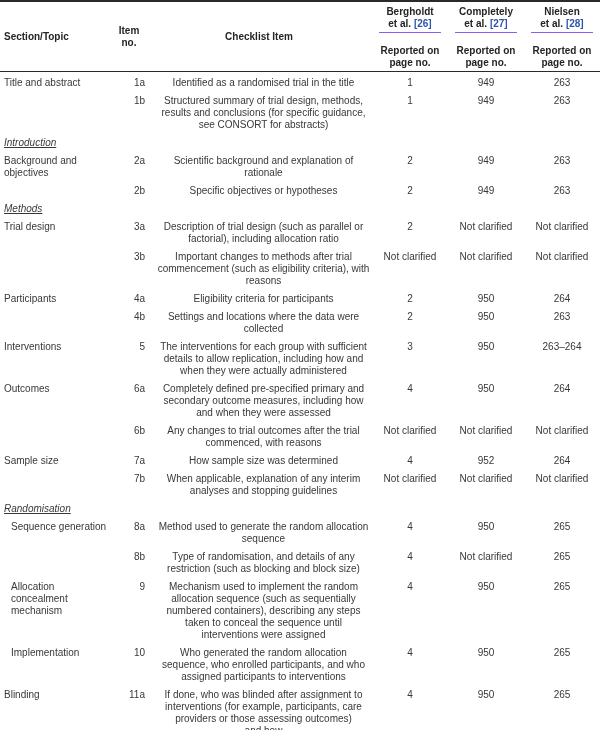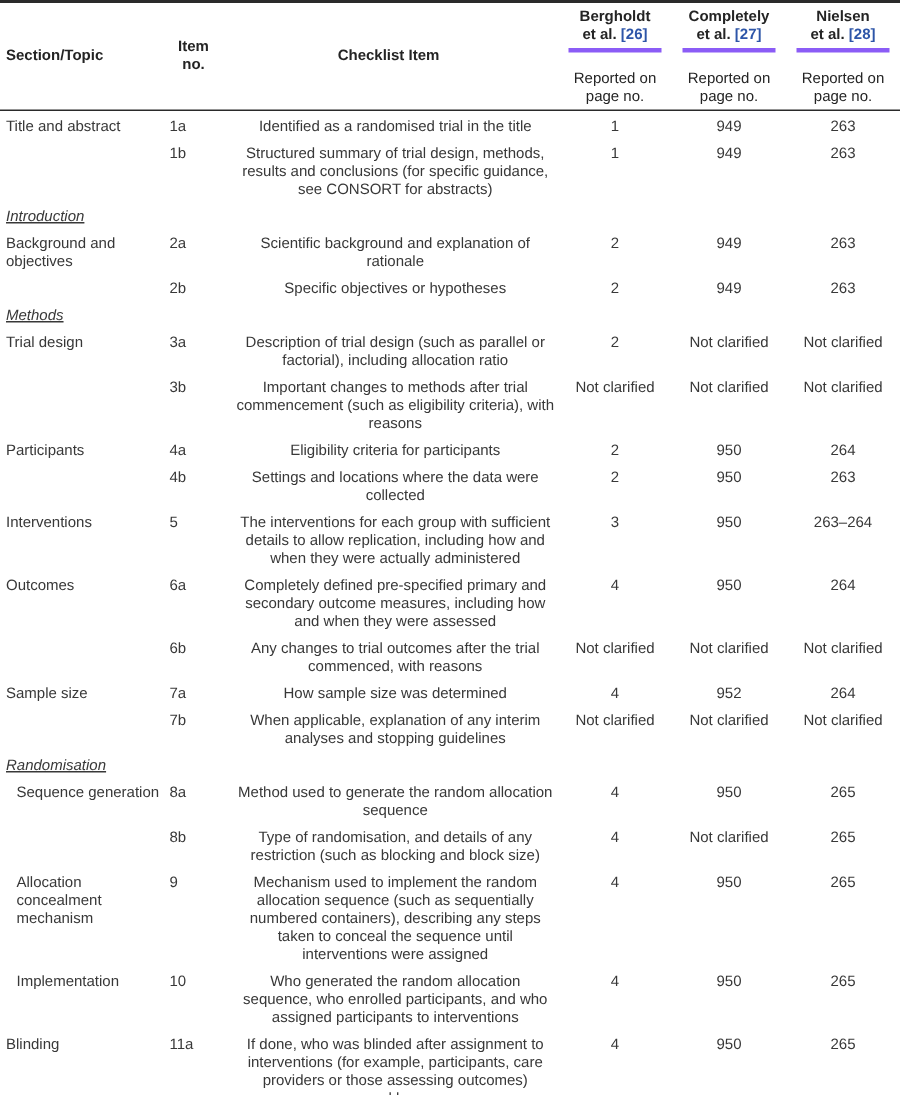--- a/index.html
+++ b/index.html
@@ -19,32 +19,32 @@
 
   thead th {
     font-size: 10px; line-height: 12px; font-weight: bold; color: #242424;
     border-bottom: 1px solid #2a2a2a; vertical-align: middle; padding: 3px 0 3px;
   }
   th.th-topic { text-align: left; padding-left: 4px; }
   th.th-item  { text-align: center; white-space: normal; padding-left: 2px; padding-right: 2px; }
   th.th-check { text-align: center; }
   th.th-study { vertical-align: top; text-align: center; padding-top: 4px; padding-bottom: 2px; }
   .study-name {
-    border-bottom: 3px solid #8b5cf6; padding-bottom: 2px; margin: 0 7px 3px 7px;
-  }
-  .study-sub { font-weight: normal; margin-top: 12px; }
+    border-bottom: 1px solid #8b5cf6; padding-bottom: 2px; margin: 0 7px 3px 7px;
+  }
+  .study-sub { font-weight: bold; margin-top: 12px; }
   .ref { color: #2d55a8; cursor: pointer; }
 
   tbody td {
     font-size: 10px; line-height: 12px; vertical-align: top;
     padding-top: 5px; white-space: pre-line; color: #383838;
   }
   td.topic-cell { text-align: left; padding-left: 4px; }
   td.topic-cell.indent { padding-left: 11px; }
-  td.itemno-cell { text-align: left; }
+  td.itemno-cell { text-align: right; }
   td.check-cell { text-align: center; padding-left: 10px; padding-right: 1px; }
   td.page-cell { text-align: center; }
   td.section-cell { font-style: italic; padding-left: 4px; text-decoration: underline; }
 </style>
 </head>
 <body>
 
 <div class="page">
   <table class="consort">
     <colgroup>

